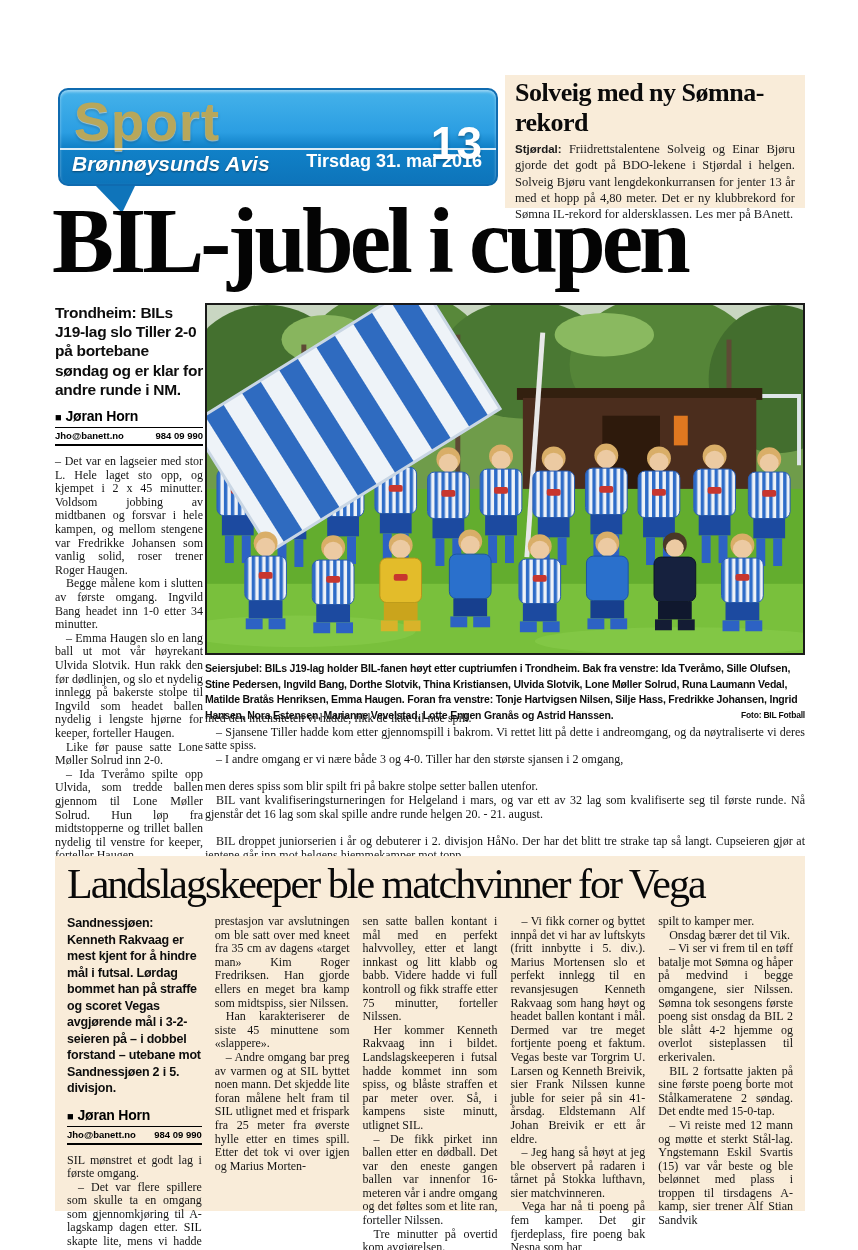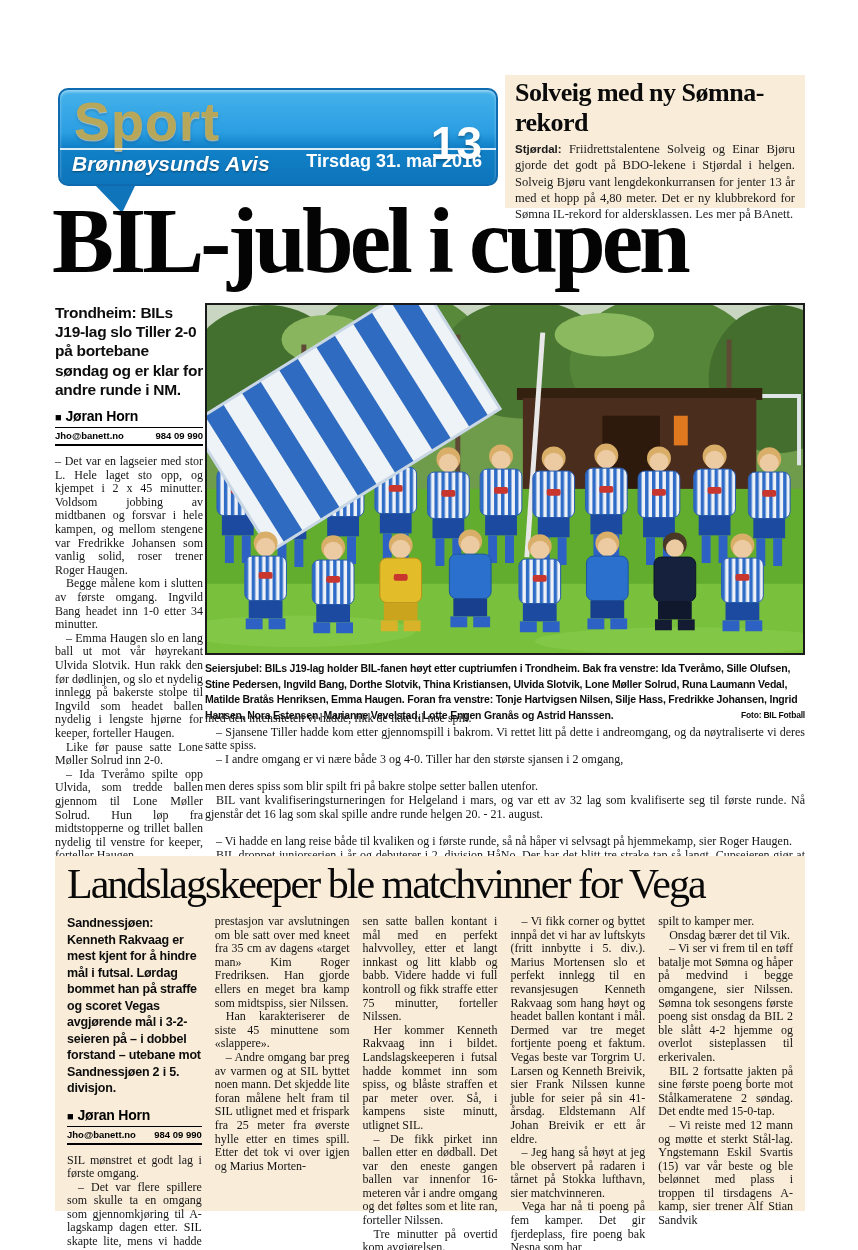--- a/index.html
+++ b/index.html
@@ -231,21 +231,20 @@
     <div class="col">
       <p class="body">med den intensiteten vi hadde, fikk de ikke til noe spill.</p>
       <p class="body ind">– Sjansene Tiller hadde kom etter gjennomspill i bakrom. Vi rettet litt på dette i andreomgang, og da nøytraliserte vi deres satte spiss.</p>
       <p class="body ind">– I andre omgang er vi nære både 3 og 4-0. Tiller har den største sjansen i 2 omgang,</p>
     </div>
     <div class="col">
       <p class="body">men deres spiss som blir spilt fri på bakre stolpe setter ballen utenfor.</p>
       <p class="body ind">BIL vant kvalifiseringsturneringen for Helgeland i mars, og var ett av 32 lag som kvalifiserte seg til første runde. Nå gjenstår det 16 lag som skal spille andre runde helgen 20. - 21. august.</p>
     </div>
     <div class="col">
-      <p class="body ind">– Vi hadde en lang reise både til kvaliken og i første runde, så nå håper vi selvsagt på hjemmekamp, sier Roger Haugen.</p>
       <p class="body ind">BIL droppet juniorserien i år og debuterer i 2. divisjon HåNo. Der har det blitt tre strake tap så langt. Cupseieren gjør at jentene går inn mot helgens hjemmekamper mot topp</p>
     </div>
     <div class="col">
       <p class="body">og bunn med selvtilliten på topp. Lørdag er bunnoppgjør mot Medkila 2 som står med ett poeng på fire kamper. Søndag kommer serieleder Grand 2 som slo BIL 6-1 i Bodø.</p>
     </div>
   </div>
 
   <div class="a2">
     <h1 class="a2-headline">Landslagskeeper ble matchvinner for Vega</h1>
     <div class="a2-cols">

